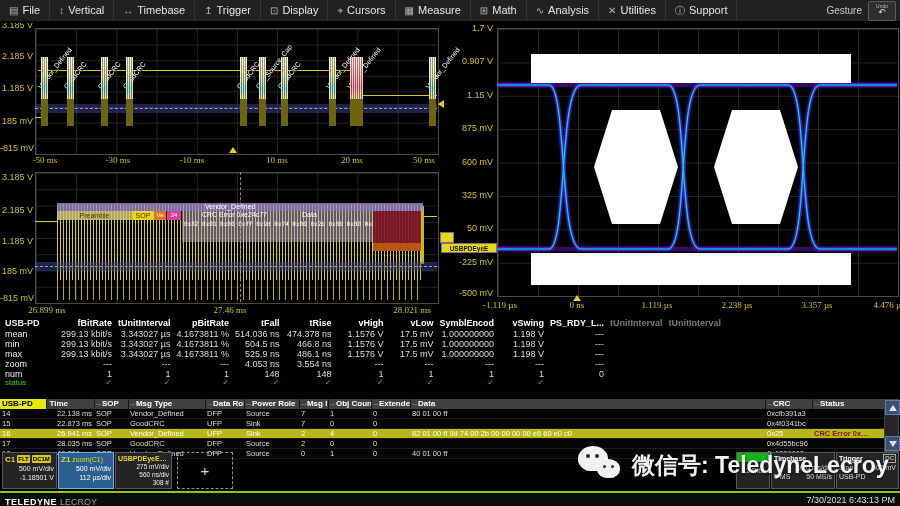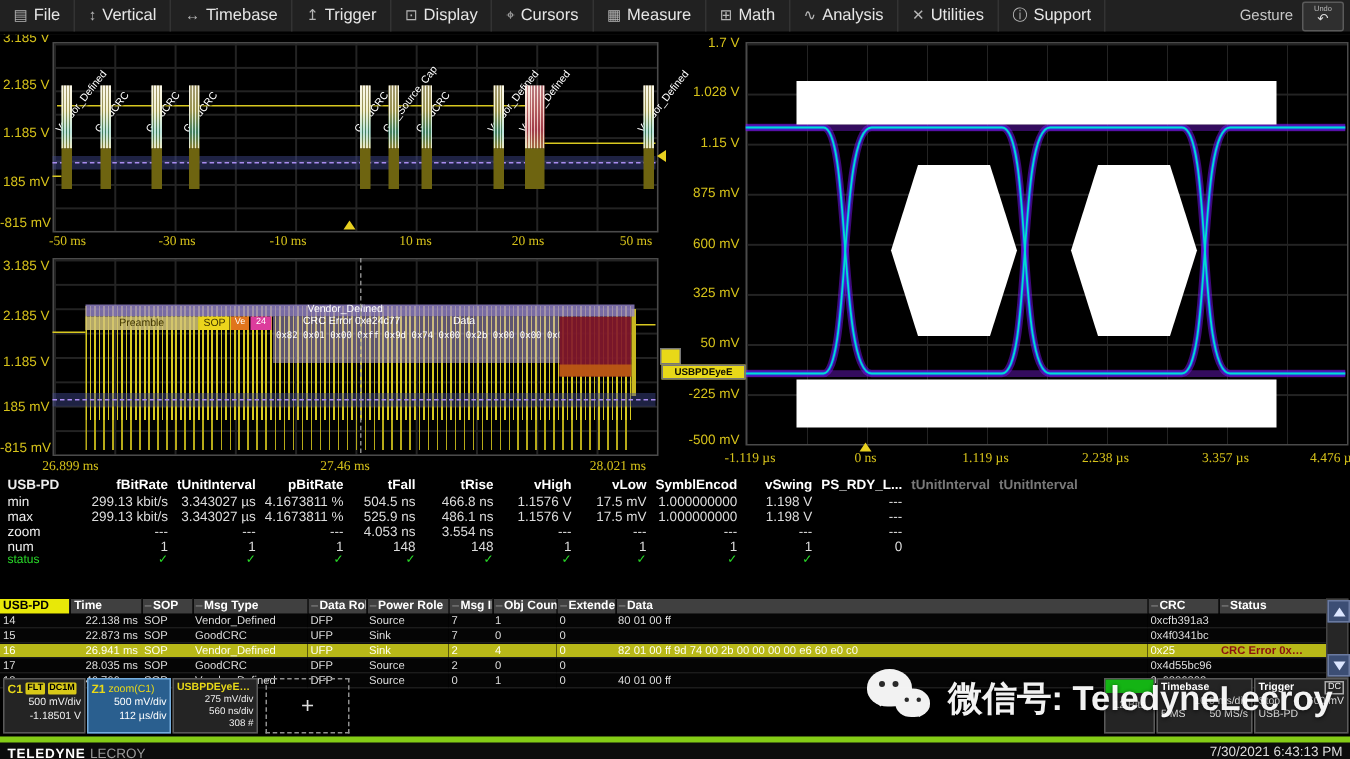--- a/index.html
+++ b/index.html
@@ -82,21 +82,21 @@
   #addbox .plus{font-size:15px;color:#ddd;}
   
   .sbox{position:absolute;top:452px;height:37px;background:#242424;border:1px solid #5a5a5a;box-sizing:border-box;
         font-size:7px;line-height:9px;padding:1px 2px;color:#ddd;}
   #acqbox .greenbar{position:absolute;left:0;top:0;right:0;height:9px;background:#14b414;}
   #acqbox .bits{position:absolute;left:0;right:0;top:13px;text-align:center;}
   .srow{display:flex;justify-content:space-between;}
   .sbox .ttl{font-weight:bold;color:#fff;}
   .dcbadge{border:1px solid #aaa;font-size:6px;line-height:7px;padding:0 1px;color:#eee;}
   
-  #footer{position:absolute;left:0;top:491px;width:900px;height:15px;background:#0c0c0c;border-top:4px solid #84cc16;
+  #footer{position:absolute;left:0;top:491px;width:900px;height:15px;background:#0c0c0c;border-top:2px solid #84cc16;
           display:flex;align-items:center;justify-content:space-between;padding:0 5px;box-sizing:border-box;}
   #logo .lm{font-size:9px;font-weight:bold;color:#fff;letter-spacing:.5px;}
   #logo .ls{font-size:9px;color:#9a9a9a;margin-left:3px;}
   #datetime{font-size:9px;color:#ddd;}
   
   #eye-badge{position:absolute;left:441px;top:243px;width:56px;height:10px;background:#e8d818;color:#101000;
              font-size:6.5px;font-weight:bold;line-height:10px;text-align:center;overflow:hidden;z-index:12;border:1px solid #777;box-sizing:border-box;}
   .chip{position:absolute;background:#e8d818;border:1px solid #777;}
   
   #watermark{position:absolute;left:578px;top:444px;display:flex;align-items:center;gap:8px;z-index:40;opacity:.95;}
@@ -317,21 +317,21 @@
       </div>
     <div style="position:absolute;left:240px;top:4px;height:130px;border-left:1px dashed #8a8a8a;"></div>
   </div>
   <div class="chip" style="left:440px;top:232px;width:12px;height:9px;"></div>
 
   <div class="panel" id="panel-eye" style="left:455px;top:22px;width:445px;height:292px;">
     <div class="grat" style="left:42px;top:6px;width:400px;height:267px;background-size:40px 33.4px;"></div>
     <div>
 
     <div class="ylab" style="left: 0px; width: 38px; top: 1px;">1.7 V</div>
-        <div class="ylab" style="left: 0px; width: 38px; top: 34px;">1.028 V</div>
+        <div class="ylab" style="left: 0px; width: 38px; top: 34px;">0.907 V</div>
         <div class="ylab" style="left: 0px; width: 38px; top: 68px;">1.15 V</div>
         <div class="ylab" style="left: 0px; width: 38px; top: 101px;">875 mV</div>
         <div class="ylab" style="left: 0px; width: 38px; top: 135px;">600 mV</div>
         <div class="ylab" style="left: 0px; width: 38px; top: 168px;">325 mV</div>
         <div class="ylab" style="left: 0px; width: 38px; top: 201px;">50 mV</div>
         <div class="ylab" style="left: 0px; width: 38px; top: 235px;">-225 mV</div>
         <div class="ylab" style="left: 0px; width: 38px; top: 266px;">-500 mV</div>
       </div>
     <div>
 
@@ -394,20 +394,35 @@
             <th>SymblEncod</th>
             <th>vSwing</th>
             <th>PS_RDY_L...</th>
             <th class="dim">tUnitInterval</th>
             <th class="dim">tUnitInterval</th>
           </tr>
       </thead>
       <tbody>
 
 
+          <tr>
+            <td class="rl">mean</td>
+            <td>299.13 kbit/s</td>
+            <td>3.343027 µs</td>
+            <td>4.1673811 %</td>
+            <td>514.036 ns</td>
+            <td>474.378 ns</td>
+            <td>1.1576 V</td>
+            <td>17.5 mV</td>
+            <td>1.000000000</td>
+            <td>1.198 V</td>
+            <td>---</td>
+            <td></td>
+            <td></td>
+          </tr>
 
           <tr>
             <td class="rl">min</td>
             <td>299.13 kbit/s</td>
             <td>3.343027 µs</td>
             <td>4.1673811 %</td>
             <td>504.5 ns</td>
             <td>466.8 ns</td>
             <td>1.1576 V</td>
             <td>17.5 mV</td>

